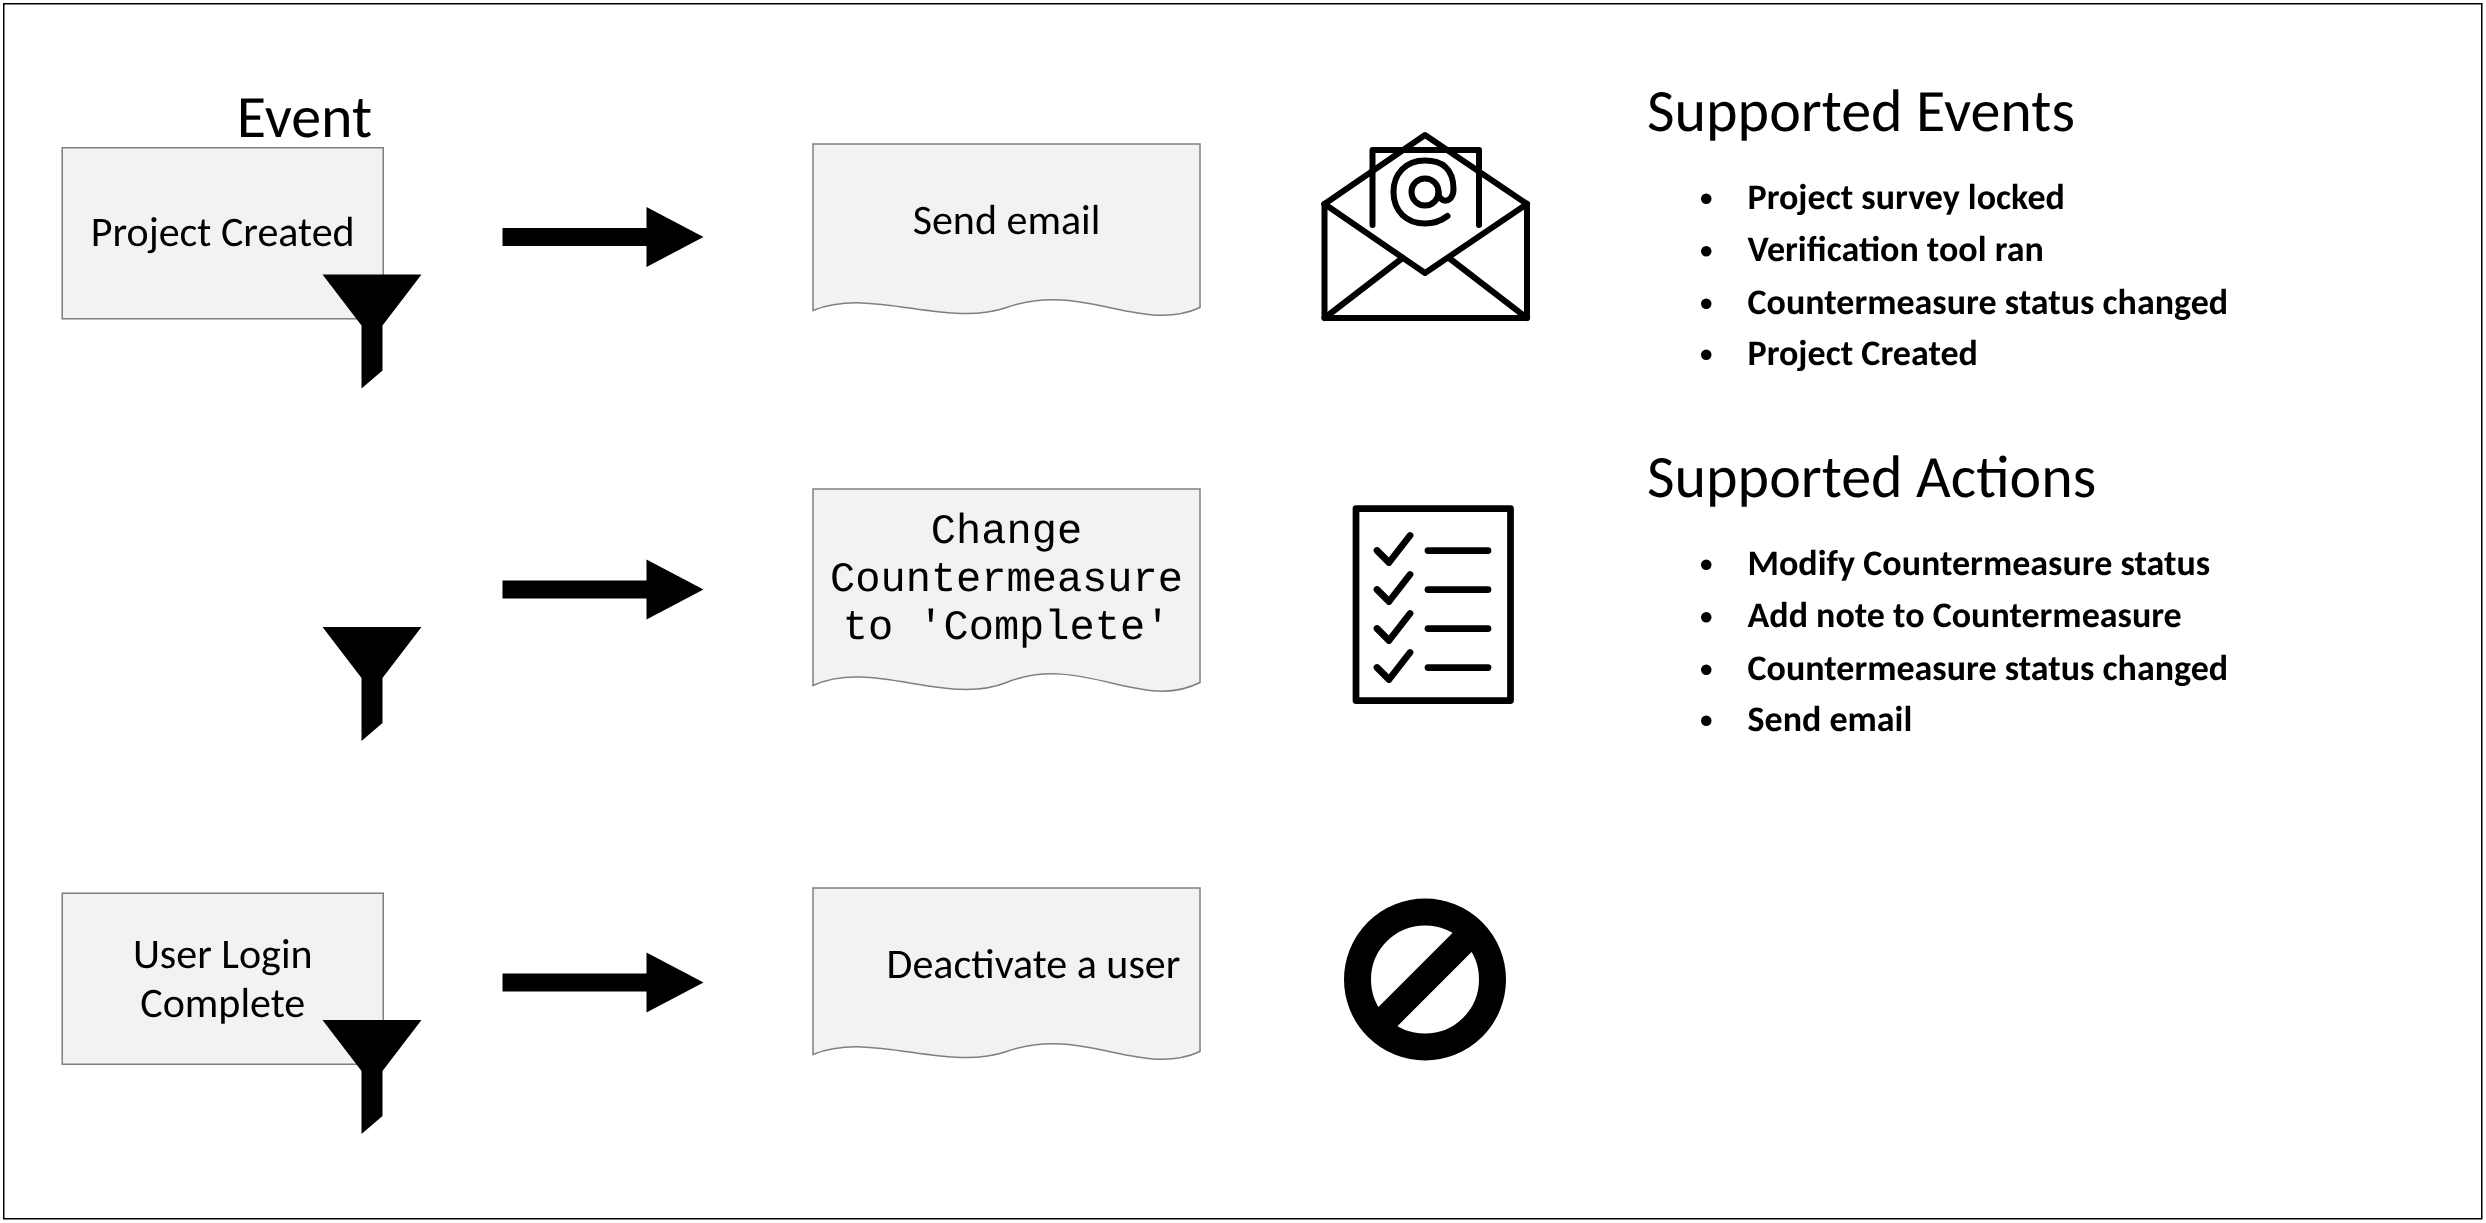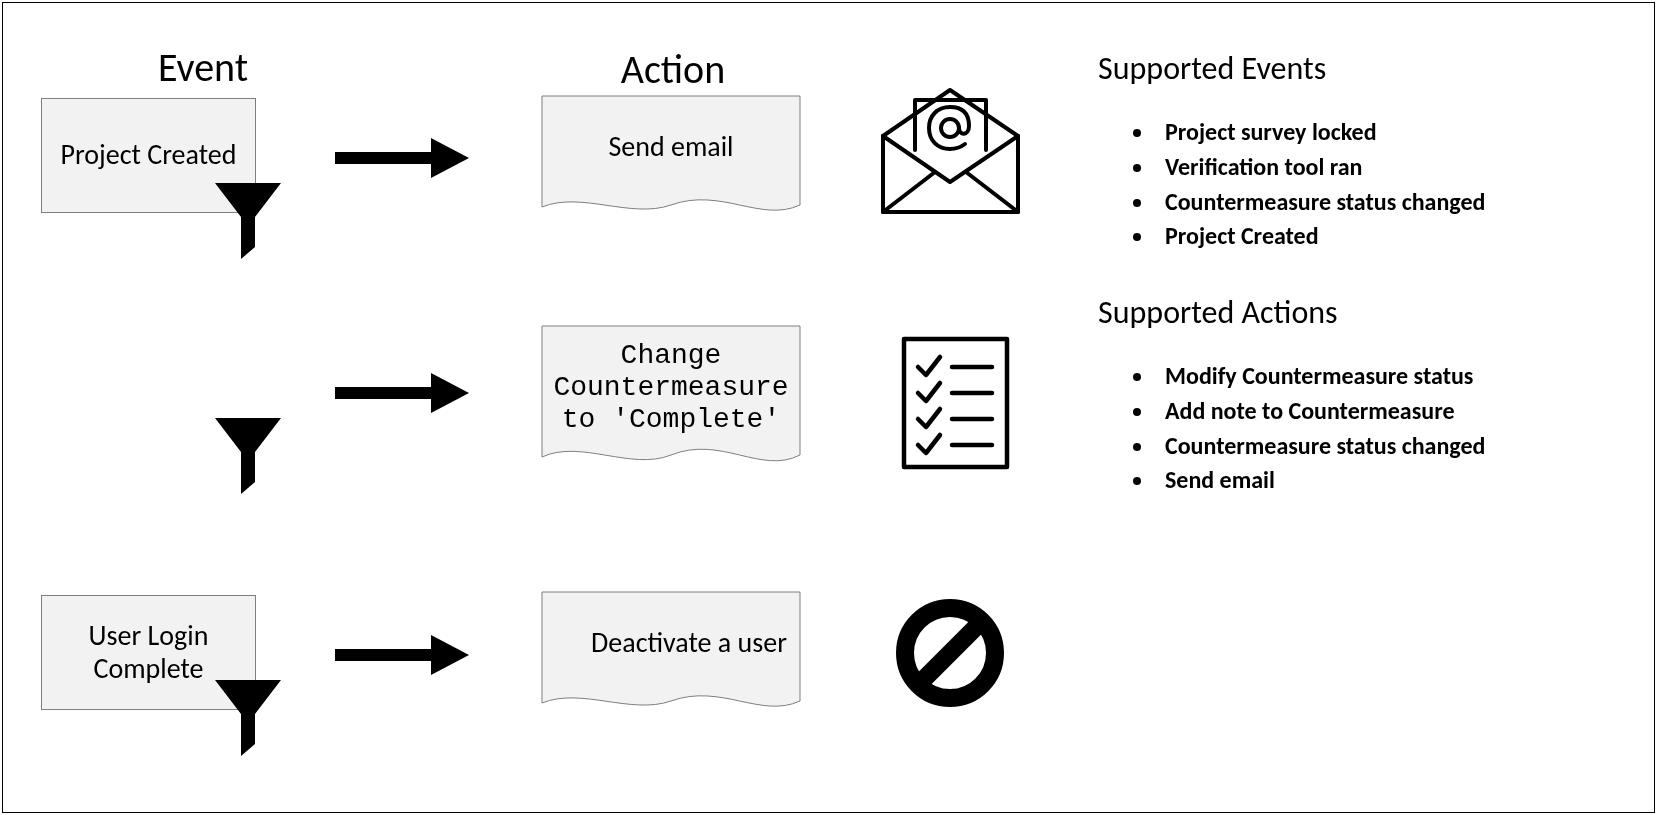--- a/index.html
+++ b/index.html
@@ -57,43 +57,42 @@
     font-size: 28px;
     line-height: 1.15;
     padding: 4px 8px;
     box-sizing: border-box;
   }
   .right-icon {
     position: absolute;
   }
   .side-heading {
     position: absolute;
-    font-size: 32px;
+    font-size: 40px;
     font-weight: 400;
   }
   .side-list {
     position: absolute;
     font-size: 24px;
     line-height: 1.45;
     list-style: disc;
     margin: 0;
     padding-left: 54px;
   }
   .side-list li {
     padding-left: 10px;
     font-weight: bold;
   }
 </style>
 </head>
 <body>
 
 <div class="canvas">
 
-  <div class="col-heading" style="left:100px; top:40px; width:200px;">Event</div>
-  <div class="col-heading" style="left:570px; top:42px; width:200px;">Action</div>
+  <div class="col-heading" style="left:100px; top:50px; width:200px;">Event</div>
 
   <div class="event-box" style="left:38px; top:95px; width:215px; height:115px;">Project Created</div>
 
   <svg class="funnel" style="left:210px; top:178px;" viewBox="0 0 70 80">
     <path d="M2 2 L68 2 L42 36 L42 66 L28 78 L28 36 Z" fill="#000"></path>
   </svg>
 
   <svg class="arrow" style="left:328px; top:131px; width:140px; height:48px;" viewBox="0 0 140 48">
     <line x1="4" y1="24" x2="104" y2="24" stroke="#000" stroke-width="12"></line>
     <path d="M100 4 L138 24 L100 44 Z" fill="#000"></path>

